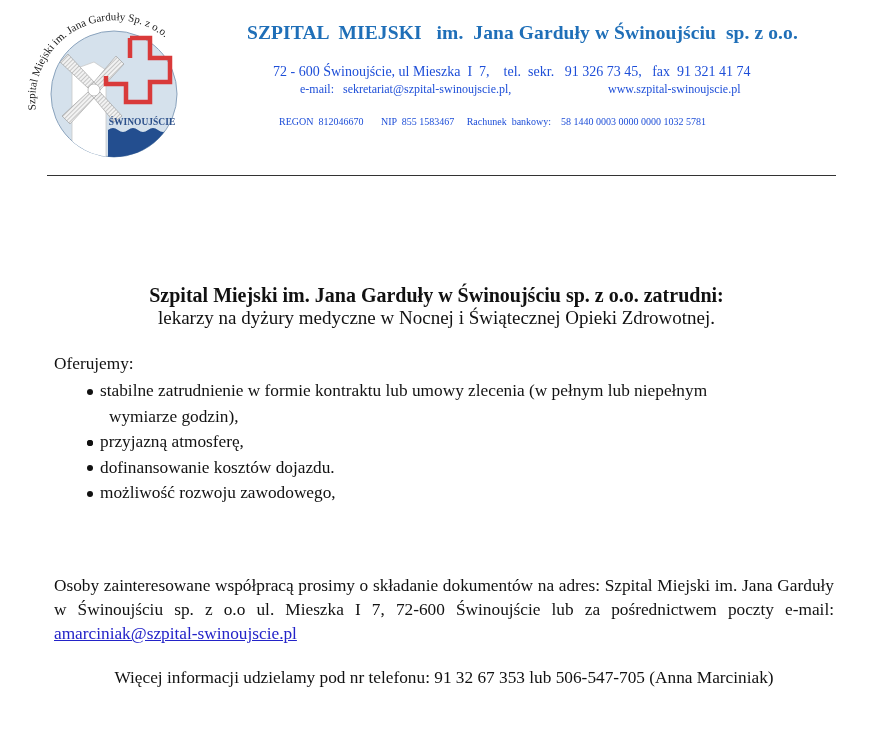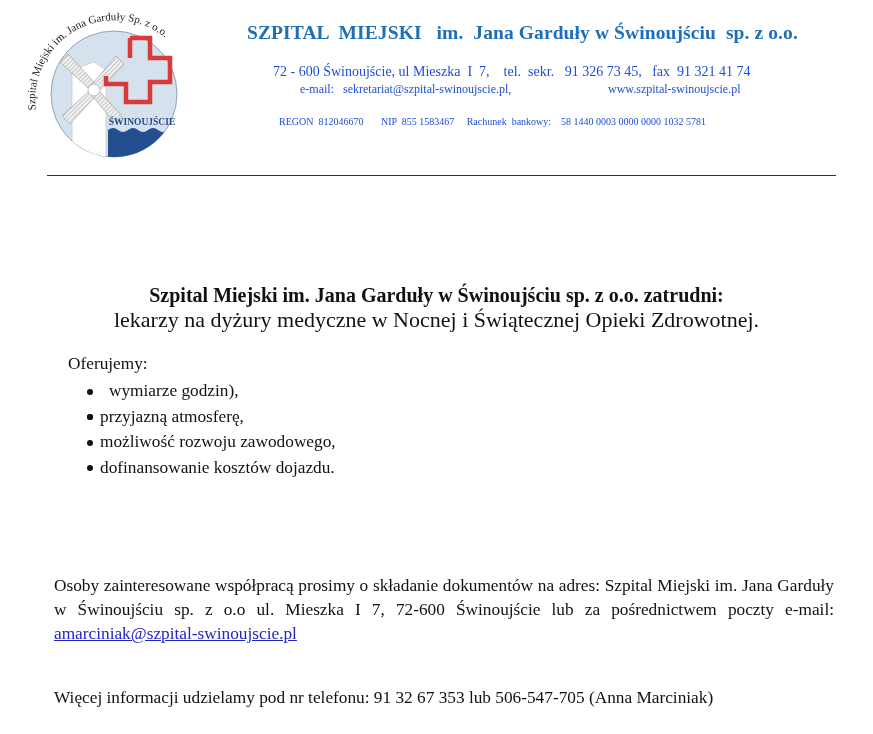--- a/index.html
+++ b/index.html
@@ -59,26 +59,26 @@
       font-size: 20px;
       font-weight: bold;
       color: #111;
     }
     .subheadline {
       position: absolute;
       left: 0;
       width: 873px;
       text-align: center;
       top: 307px;
-      font-size: 22px;
+      font-size: 19px;
       color: #111;
     }
     .offer-label {
       position: absolute;
-      left: 68px;
+      left: 54px;
       top: 354px;
       font-size: 17.3px;
     }
     .offer-list {
       position: absolute;
       left: 84px;
       top: 378px;
       margin: 0;
       padding: 0;
       list-style: none;
@@ -106,21 +106,21 @@
     }
     .para {
       position: absolute;
       left: 54px;
       width: 780px;
       font-size: 17.3px;
       line-height: 24px;
       text-align: justify;
     }
     .para-apply { top: 574px; }
-    .para-info { top: 666px; text-align: left; margin-top: 20px; }
+    .para-info { top: 666px; text-align: center; }
     .para a {
       color: #1a0dab;
       color: #2323c8;
       text-decoration: underline;
     }
   </style>
 </head>
 <body>
 
 <div class="logo">
@@ -167,34 +167,35 @@
 <div class="divider"></div>
 
 <div class="headline">Szpital Miejski im. Jana Garduły w Świnoujściu sp. z o.o. zatrudni:</div>
 <div class="subheadline">lekarzy na dyżury medyczne w Nocnej i Świątecznej Opieki Zdrowotnej.</div>
 
 <div class="offer-label">Oferujemy:</div>
 
 <ul class="offer-list">
   <li>
     <span class="bullet"></span>
+    <span>stabilne zatrudnienie w formie kontraktu lub umowy zlecenia (w pełnym lub niepełnym</span>
     <span class="cont">wymiarze godzin),</span>
   </li>
   <li>
     <span class="bullet"></span>
   </li>
   <li>
     <span class="bullet"></span>
     <span>przyjazną atmosferę,</span>
   </li>
   <li>
     <span class="bullet"></span>
+    <span>dofinansowanie kosztów dojazdu.</span>
+  </li>
+  <li>
+    <span class="bullet"></span>
     <span>możliwość rozwoju zawodowego,</span>
   </li>
-  <li>
-    <span class="bullet"></span>
-    <span>dofinansowanie kosztów dojazdu.</span>
-  </li>
 </ul>
 
 <div class="para para-apply"><span>Osoby zainteresowane współpracą prosimy o składanie dokumentów na adres: Szpital Miejski im. Jana Garduły w Świnoujściu sp. z o.o ul. Mieszka I 7, 72-600 Świnoujście lub za pośrednictwem poczty e-mail: </span><a title="amarciniak@szpital-swinoujscie.pl">amarciniak@szpital-swinoujscie.pl</a></div>
 
 <div class="para para-info">Więcej informacji udzielamy pod nr telefonu: 91 32 67 353 lub 506-547-705 (Anna Marciniak)</div>
 
 </body></html>

